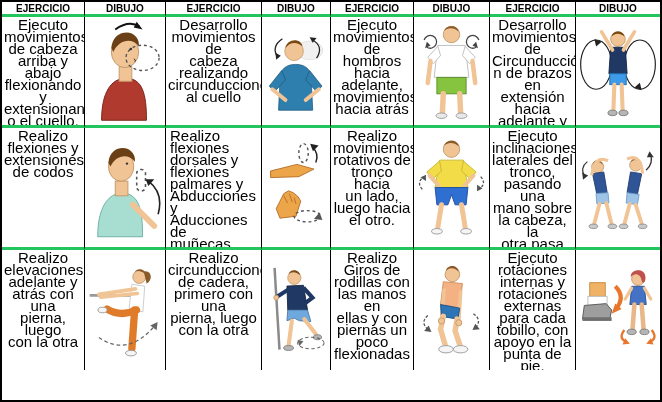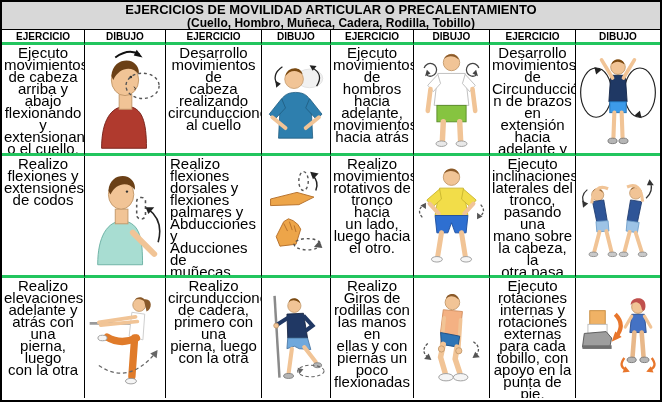--- a/index.html
+++ b/index.html
@@ -15,24 +15,20 @@
   .txt{font-size:15px;line-height:12px;text-align:center;white-space:pre-line;padding:2px 2px 0 2px;}
   .txt.ta-left{text-align:left;padding-left:4px;}
   .draw{display:flex;align-items:center;justify-content:center;padding:1px;}
   .draw svg{width:100%;height:100%;display:block;}
 </style>
 </head>
 <body>
 
 <div class="page">
 
-  <div class="title-band">
-    <div class="title-main">EJERCICIOS DE MOVILIDAD ARTICULAR O PRECALENTAMIENTO</div>
-    <div class="title-sub">(Cuello, Hombro, Muñeca, Cadera, Rodilla, Tobillo)</div>
-  </div>
 
   <div class="tbl">
 
     <div class="cell hcell">EJERCICIO</div>
     <div class="cell hcell">DIBUJO</div>
     <div class="cell hcell">EJERCICIO</div>
     <div class="cell hcell">DIBUJO</div>
     <div class="cell hcell">EJERCICIO</div>
     <div class="cell hcell">DIBUJO</div>
     <div class="cell hcell">EJERCICIO</div>

